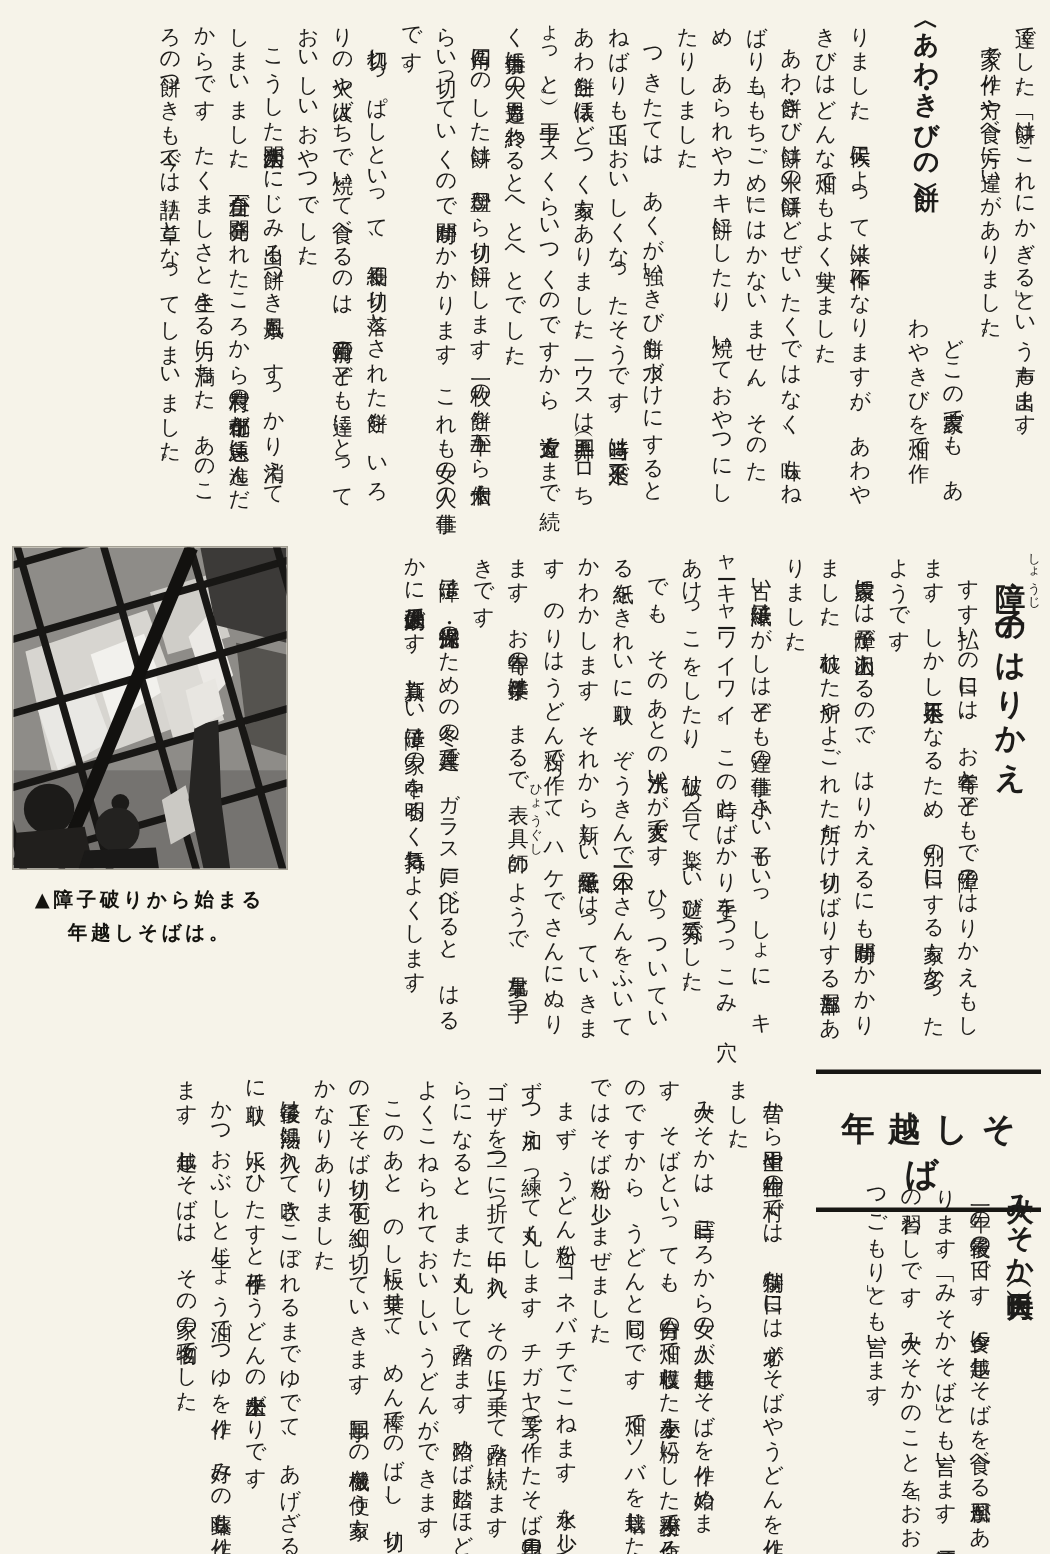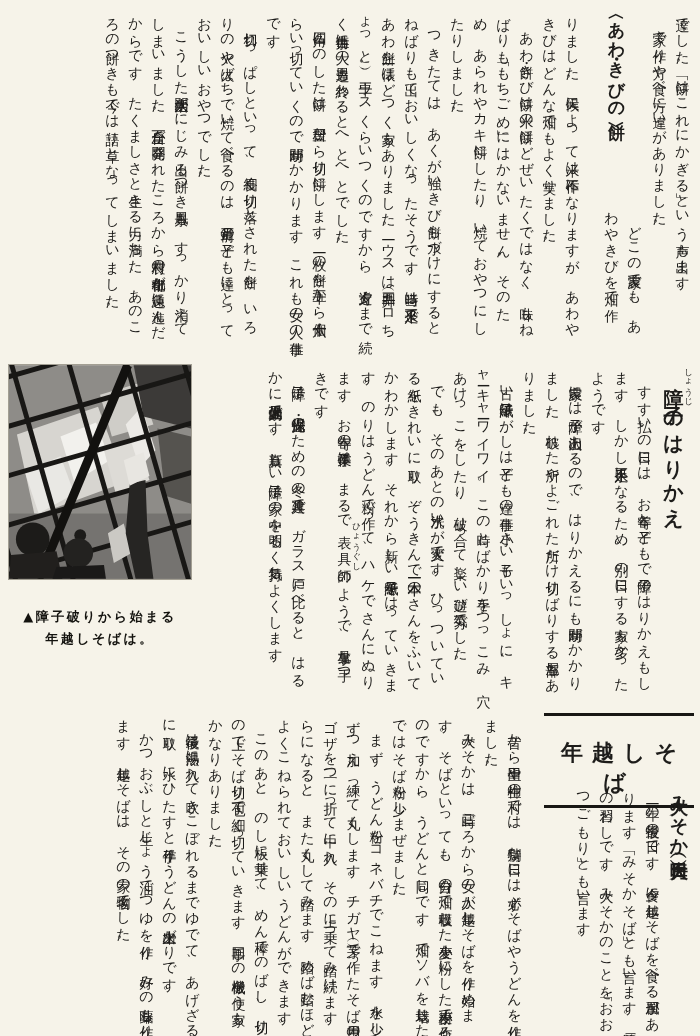--- a/index.html
+++ b/index.html
@@ -26,21 +26,21 @@
                  letter-spacing:0.8px; line-height:30px; height:186px; }
   #under-heading { height:130px; margin-top:8px; align-self:flex-end; letter-spacing:0; }
   #main-flow { top:8px; right:116px; height:324px; }
 
   
   #shoji-text { top:362px; right:6px; height:326px; }
   .sec-heading p { text-indent:0; font-size:20px; font-weight:700;
                    letter-spacing:1.5px; line-height:36px; }
   #photo-fig { top:364px; left:8px; width:184px; }
   #photo-fig svg { display:block; border:1px solid #a39f93; }
-  #photo-caption { margin-top:26px; text-align:center;
+  #photo-caption { margin-top:10px; text-align:center;
     font-family:"DejaVu Sans","Liberation Sans",sans-serif;
     font-size:13px; font-weight:600; letter-spacing:2.5px;
     line-height:22px; color:#14130f; }
 
   
   #toshikoshi-box { top:713px; right:6px; width:150px;
     border-top:3px solid #181714; border-bottom:3px solid #181714;
     padding:22px 0 7px; text-align:center;
     font-size:22px; font-weight:700; letter-spacing:9px; text-indent:9px; }
   #omisoka-block { top:783px; right:6px; height:246px; }

